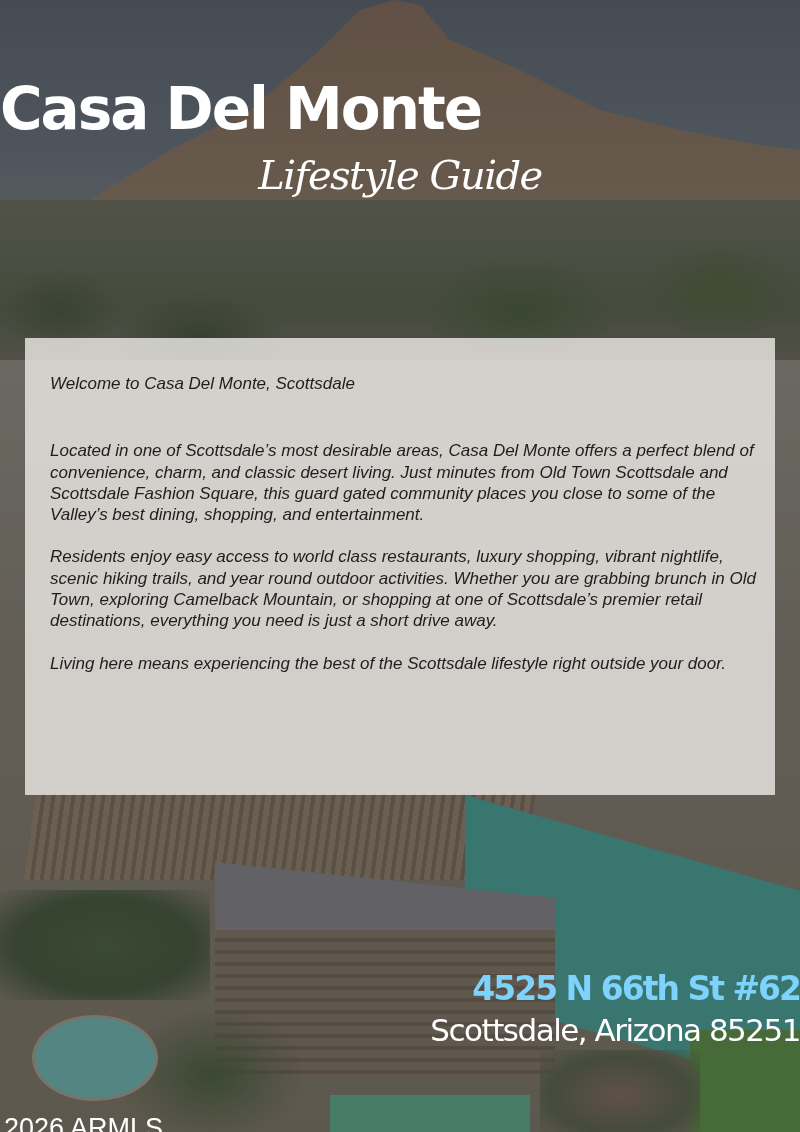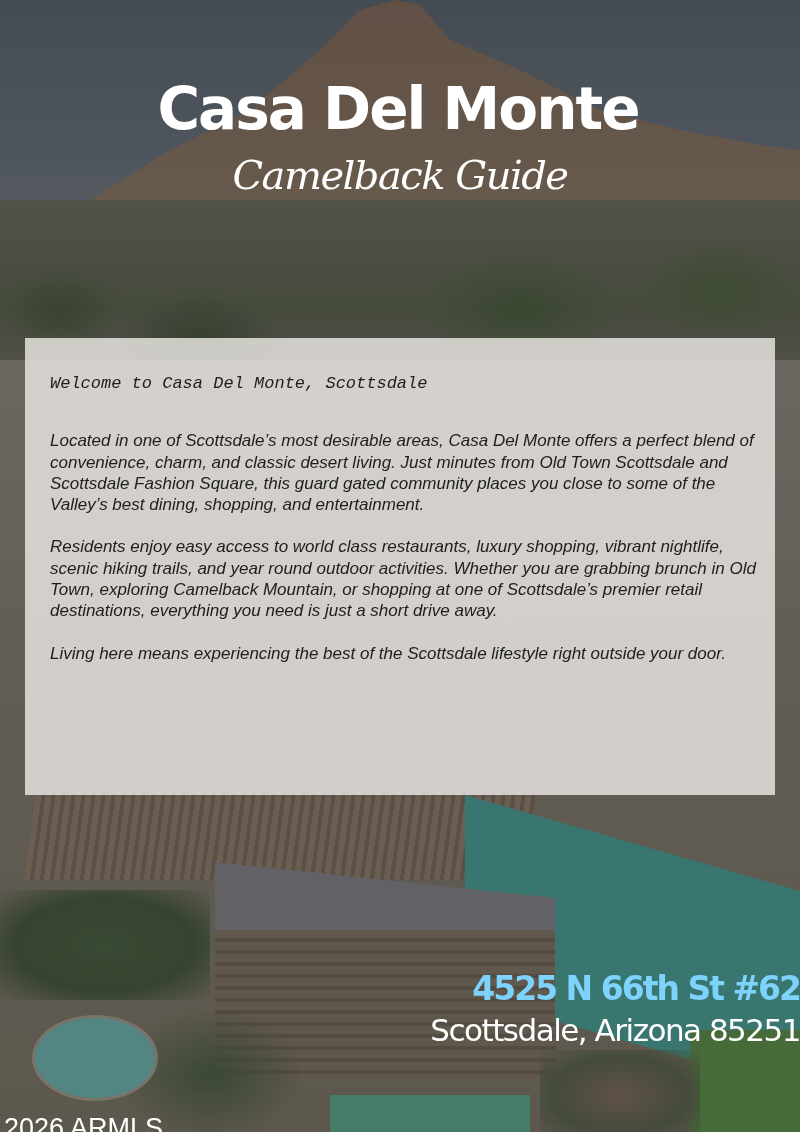--- a/index.html
+++ b/index.html
@@ -22,27 +22,27 @@
   .roof { position: absolute; left: 215px; top: 880px; width: 340px; height: 80px; background: #6f7074; transform: skewY(6deg); }
   .building { position: absolute; left: 215px; top: 930px; width: 340px; height: 150px; background: repeating-linear-gradient(180deg, #6d6256 0px, #6d6256 8px, #5e5448 8px, #5e5448 12px); }
   .shrub1 { position: absolute; left: 0; top: 890px; width: 210px; height: 110px; background: radial-gradient(ellipse at 50% 50%, #3f5236 0%, #3a4a32 60%, rgba(58,74,50,0) 100%); }
   .shrub2 { position: absolute; left: 120px; top: 1010px; width: 180px; height: 130px; background: radial-gradient(ellipse at 50% 50%, #3f5036 0%, rgba(63,80,54,0) 75%); }
   .spa { position: absolute; left: 32px; top: 1015px; width: 120px; height: 80px; border-radius: 50%; background: #5d9a98; border: 3px solid #8a8678; }
   .lawn { position: absolute; left: 690px; top: 1030px; width: 120px; height: 110px; background: #4e7a3c; }
   .court { position: absolute; left: 330px; top: 1095px; width: 200px; height: 40px; background: #4f8f78; }
   .flowers { position: absolute; left: 540px; top: 1050px; width: 160px; height: 90px; background: radial-gradient(ellipse at 50% 50%, #6c5a52 0%, #4c5440 60%, rgba(76,84,64,0) 100%); }
   .shade { position: absolute; inset: 0; background: rgba(40,40,40,0.18); }
 
-  .title { position: absolute; left: 0; top: 74px; width: 784px; text-align: center; color: #ffffff; font-family: "DejaVu Sans", sans-serif; font-weight: bold; font-size: 58px; letter-spacing: -2px; line-height: 70px; padding-left: 6px; }
+  .title { position: absolute; left: 0; top: 74px; width: 784px; text-align: left; color: #ffffff; font-family: "DejaVu Sans", sans-serif; font-weight: bold; font-size: 58px; letter-spacing: -2px; line-height: 70px; }
   .subtitle { position: absolute; left: 0; top: 148px; width: 800px; text-align: center; color: #ffffff; font-family: "DejaVu Serif", serif; font-style: italic; font-size: 40px; letter-spacing: -1.5px; line-height: 54px; }
 
   .panel { position: absolute; left: 25px; top: 338px; width: 750px; height: 457px; background: rgba(236,232,228,0.82); }
   .panel-text { position: absolute; left: 25px; top: 35px; width: 715px; color: #1e1e1e; font-family: "Liberation Sans", sans-serif; font-style: italic; font-size: 17px; line-height: 21.3px; }
   .panel-text p { margin: 0 0 21px 0; }
-  .panel-text .welcome { margin-bottom: 36px; font-family: Liberation Mono, monospace; }
+  .panel-text .welcome { margin-bottom: 46px; }
 
   .address { position: absolute; left: 0; top: 968px; width: 800px; text-align: right; color: #7dd3fc; font-family: "DejaVu Sans", sans-serif; font-weight: bold; font-size: 33px; letter-spacing: -2px; line-height: 42px; }
   .city { position: absolute; left: 0; top: 1009px; width: 800px; text-align: right; color: #ffffff; font-family: "DejaVu Sans", sans-serif; font-size: 31px; letter-spacing: -1.5px; line-height: 42px; }
   .copyright { position: absolute; left: 4px; top: 1064px; color: #ffffff; font-family: "Liberation Sans", sans-serif; font-size: 27px; line-height: 32px; margin-top: 48px; }
 </style>
 </head>
 <body>
 
 <div class="bg">
   <div class="sky"></div>
@@ -64,21 +64,21 @@
   <div class="shrub1"></div>
   <div class="shrub2"></div>
   <div class="spa"></div>
   <div class="lawn"></div>
   <div class="court"></div>
   <div class="flowers"></div>
   <div class="shade"></div>
 </div>
 
 <div class="title">Casa Del Monte</div>
-<div class="subtitle">Camelback Guide</div>
+<div class="subtitle">Lifestyle Guide</div>
 
 <div class="panel">
   <div class="panel-text">
     <p class="welcome">Welcome to Casa Del Monte, Scottsdale</p>
     <p>Located in one of Scottsdale’s most desirable areas, Casa Del Monte offers a perfect blend of convenience, charm, and classic desert living. Just minutes from Old Town Scottsdale and Scottsdale Fashion Square, this guard gated community places you close to some of the Valley’s best dining, shopping, and entertainment.</p>
     <p>Residents enjoy easy access to world class restaurants, luxury shopping, vibrant nightlife, scenic hiking trails, and year round outdoor activities. Whether you are grabbing brunch in Old Town, exploring Camelback Mountain, or shopping at one of Scottsdale’s premier retail destinations, everything you need is just a short drive away.</p>
     <p>Living here means experiencing the best of the Scottsdale lifestyle right outside your door.</p>
   </div>
 </div>
 

